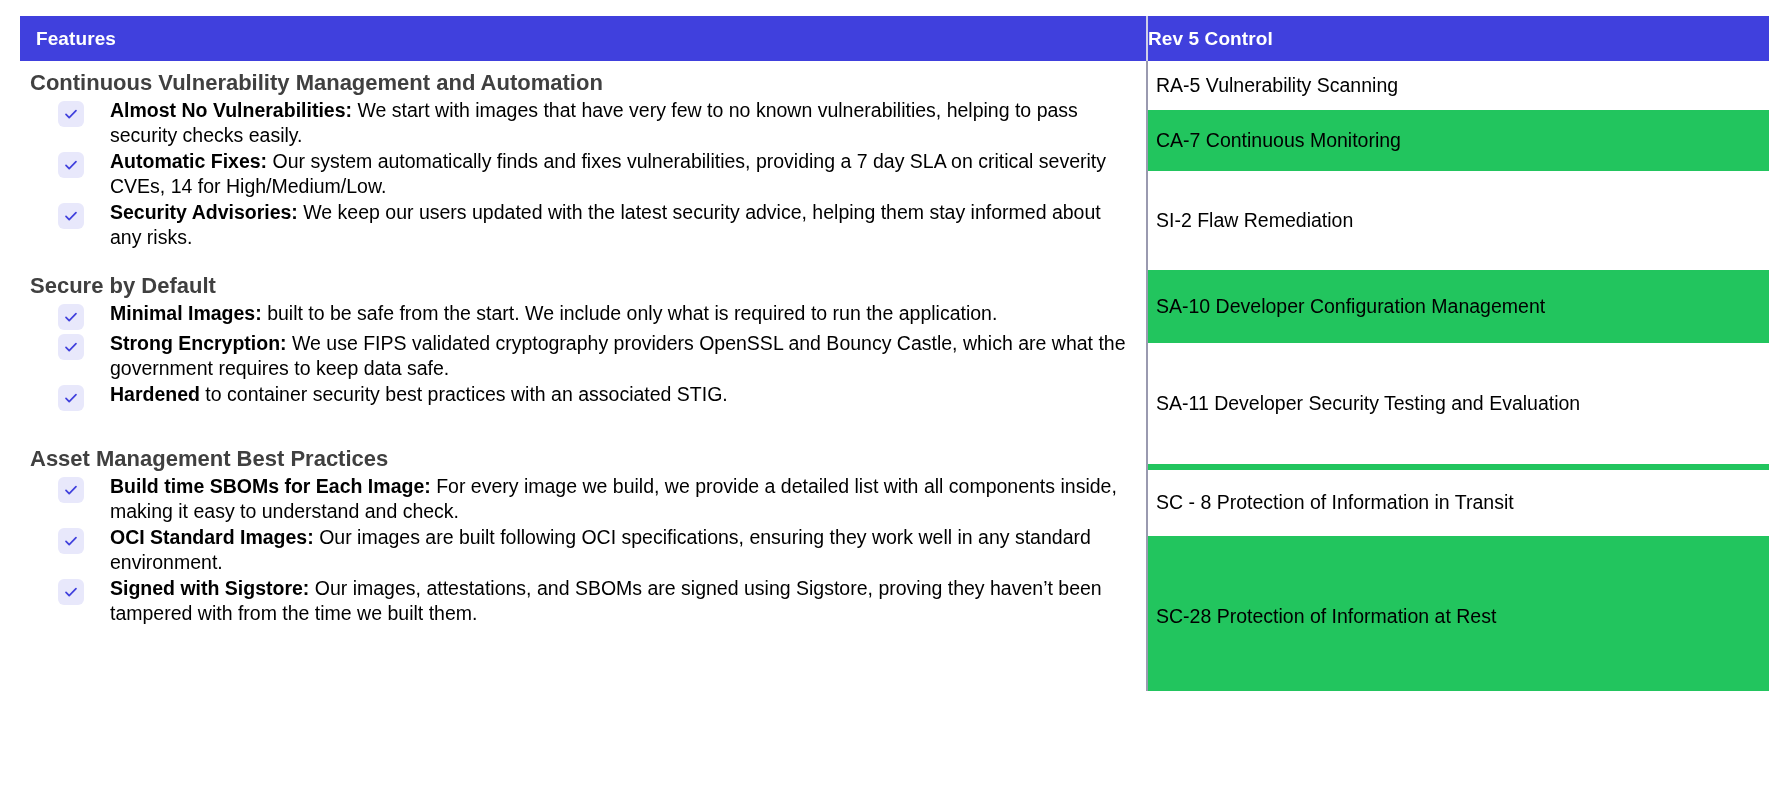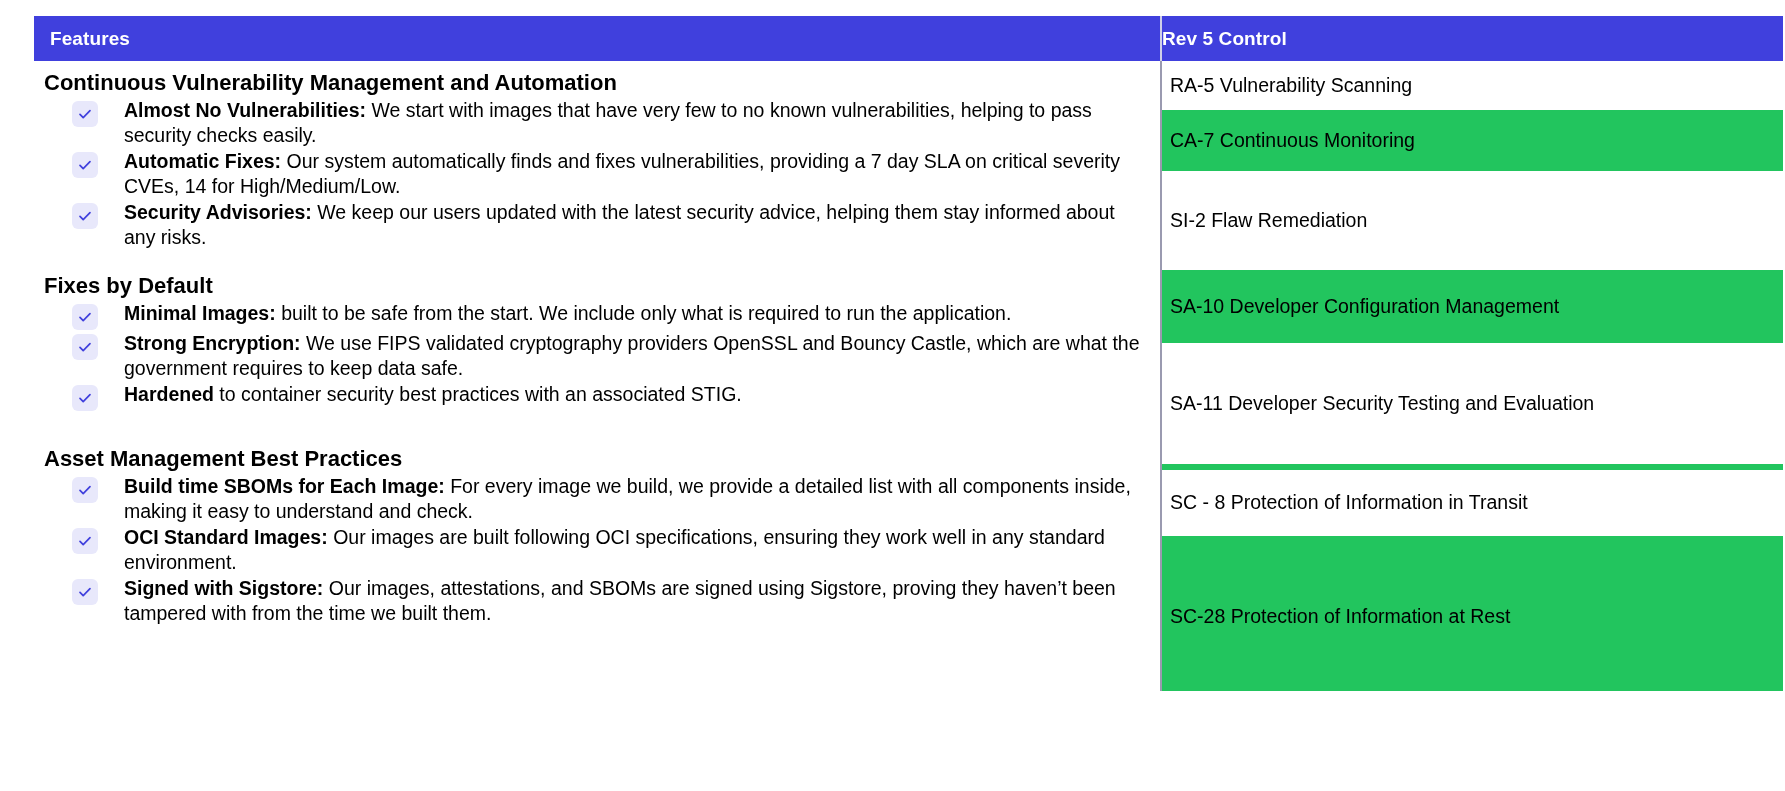--- a/index.html
+++ b/index.html
@@ -15,21 +15,21 @@
   }
   .page {
     position: relative;
     width: 1785px;
     height: 791px;
     background: #ffffff;
     overflow: hidden;
   }
   .table-wrap {
     position: absolute;
-    left: 34px;
+    left: 20px;
     top: 16px;
     width: 1749px;
   }
   
   .thead {
     display: flex;
     background: #4040dd;
     height: 45px;
     align-items: center;
   }
@@ -76,21 +76,21 @@
   }
 
   
   .section { margin: 0 0 4px 0; }
   .section-title {
     font-size: 22px;
     font-weight: bold;
     line-height: 1.25;
     margin: 0 0 1px 0;
     padding-left: 0px;
-    color: #000000;
+    color: #404040;
   }
   .section.gap-top { margin-top: 22px; }
   .section.gap-top-big { margin-top: 34px; }
 
   .bullets {
     list-style: none;
     margin: 0;
     padding: 0;
   }
   .bullet {
@@ -173,21 +173,21 @@
                 <span class="check-box">
                   <svg width="16" height="16" viewBox="0 0 16 16" aria-hidden="true">
                     <path d="M3 8.4 L6.2 11.6 L13 4.6" fill="none" stroke="#4040dd" stroke-width="1.7" stroke-linecap="round" stroke-linejoin="round"></path>
                   </svg>
                 </span>
                 <span class="bullet-text"><b>Security Advisories:</b><span> We keep our users updated with the latest security advice, helping them stay informed about any risks.</span></span>
               </li>
             </ul>
           </div>
           <div class="section gap-top">
-            <div class="section-title">Fixes by Default</div>
+            <div class="section-title">Secure by Default</div>
             <ul class="bullets">
               <li class="bullet">
                 <span class="check-box">
                   <svg width="16" height="16" viewBox="0 0 16 16" aria-hidden="true">
                     <path d="M3 8.4 L6.2 11.6 L13 4.6" fill="none" stroke="#4040dd" stroke-width="1.7" stroke-linecap="round" stroke-linejoin="round"></path>
                   </svg>
                 </span>
                 <span class="bullet-text"><b>Minimal Images:</b><span> built to be safe from the start. We include only what is required to run the application.</span></span>
               </li>
               <li class="bullet">

